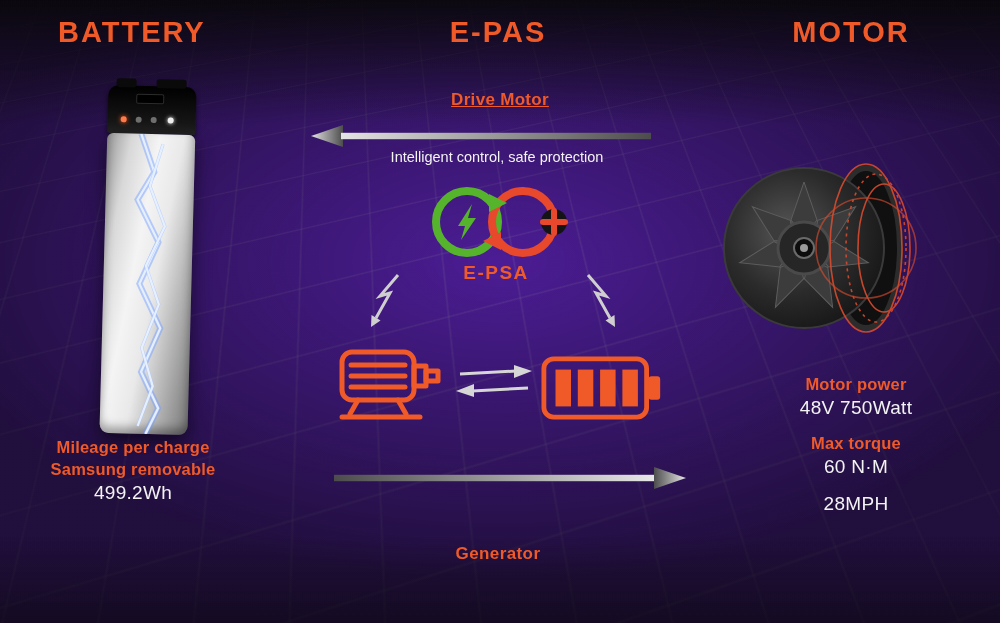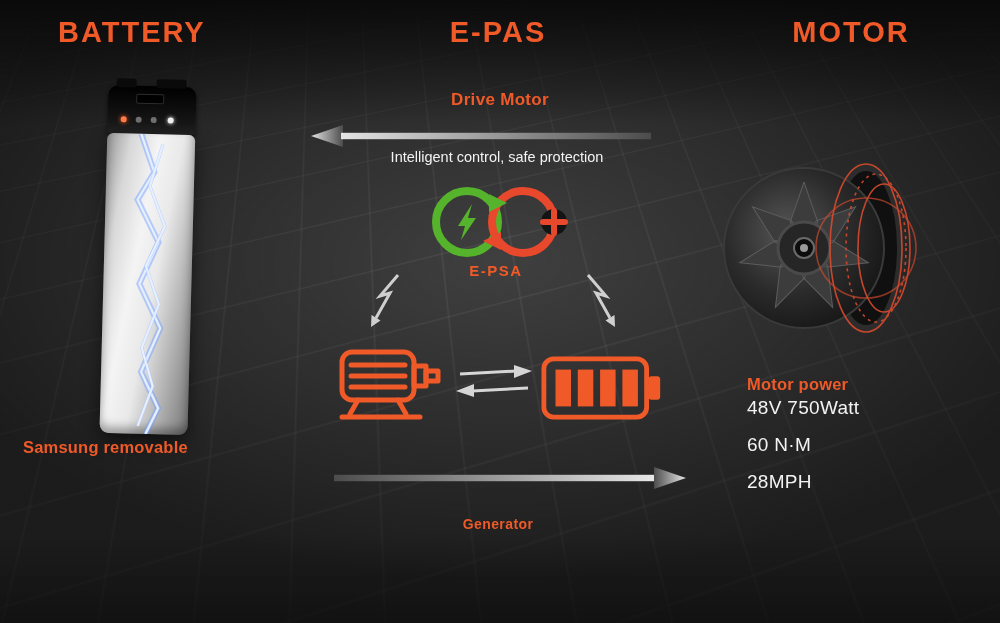--- a/index.html
+++ b/index.html
@@ -5,21 +5,21 @@
   :root{
     --accent:#ef5a28;
     --green:#56b42c;
     --red:#e8482b;
     --text:#f3f3f3;
   }
   *{margin:0;padding:0;box-sizing:border-box;}
   html,body{background:#0d0d0d;}
   .stage{
     position:relative;width:1000px;height:623px;overflow:hidden;
-    background:#404040;
+    background:#4c1d95;
     font-family:"Liberation Sans",sans-serif;
     padding-left:7px;
   }
   
   .mesh{
     position:absolute;width:220%;height:220%;left:-55%;top:-35%;
     background-image:
       repeating-linear-gradient(0deg, rgba(175,175,175,.14) 0 1px, transparent 1px 46px),
       repeating-linear-gradient(90deg, rgba(175,175,175,.14) 0 1px, transparent 1px 46px);
   }
@@ -52,45 +52,45 @@
     background:linear-gradient(100deg,#989898 0%,#d8d8d8 18%,#f4f4f4 38%,#e9e9e9 55%,#aaa 80%,#787878 100%);
     border-radius:6px 6px 9px 9px;
     box-shadow:inset 0 -6px 10px rgba(0,0,0,.35), 0 8px 18px rgba(0,0,0,.55);
   }
   .bolt-tex{position:absolute;inset:0;width:100%;height:100%;}
   .arc-glow{fill:none;stroke:#6f9bff;stroke-width:6;opacity:.45;}
   .arc-core{fill:none;stroke:#e9f1ff;stroke-width:2.2;opacity:.95;}
   .arc-mid{fill:none;stroke:#a9c6ff;stroke-width:3.2;opacity:.7;}
 
   
-  .drive-title{position:absolute;left:500px;top:90px;transform:translateX(-50%);color:var(--accent);font-weight:700;font-size:17px;letter-spacing:.3px;white-space:nowrap;}
+  .drive-title{position:absolute;left:500px;top:90px;transform:translateX(-50%);color:var(--accent);font-weight:700;font-size:17px;letter-spacing:.3px;white-space:nowrap;text-decoration:underline;}
   .drive-sub{position:absolute;left:497px;top:109px;transform:translateX(-50%);color:var(--text);font-size:14.5px;white-space:nowrap;margin-top:40px;}
   .arrow{position:absolute;height:22px;}
   .arrow-left{left:311px;top:125px;width:340px;}
   .arrow-right{left:334px;top:467px;width:352px;}
   .gen-sub{position:absolute;left:498px;top:498px;transform:translateX(-50%);color:var(--text);font-size:14.5px;white-space:nowrap;}
-  .gen-title{position:absolute;left:498px;top:516px;transform:translateX(-50%);color:var(--accent);font-weight:700;font-size:14px;letter-spacing:.4px;}
+  .gen-title{position:absolute;left:498px;top:544px;transform:translateX(-50%);color:var(--accent);font-weight:700;font-size:17px;letter-spacing:.4px;}
 
   
   .epsa-loop{position:absolute;left:415px;top:176px;width:164px;height:92px;}
-  .epsa-label{position:absolute;left:496px;top:262px;transform:translateX(-50%);color:var(--accent);font-size:15px;font-weight:600;letter-spacing:1.5px;}
+  .epsa-label{position:absolute;left:496px;top:262px;transform:translateX(-50%);color:var(--accent);font-size:19px;font-weight:600;letter-spacing:1.5px;}
   .zig{position:absolute;width:38px;height:60px;}
   .zig-l{left:368px;top:272px;}
   .zig-r{left:580px;top:272px;transform:scaleX(-1);}
 
   
   .gen-icon{position:absolute;left:336px;top:346px;width:112px;height:80px;}
   .exch{position:absolute;left:452px;top:362px;width:84px;height:38px;}
   .batt-icon{position:absolute;left:540px;top:352px;width:126px;height:72px;}
 
   
   .motor-photo{position:absolute;left:716px;top:156px;width:235px;height:185px;}
 
   
-  .specs{position:absolute;}
+  .specs{position:absolute;text-align:center;}
   .specs-battery{left:23px;top:438px;width:220px;}
   .specs-motor{left:747px;top:375px;width:218px;}
   .spec-label{color:var(--accent);font-weight:700;font-size:16.5px;margin-bottom:3px;letter-spacing:.2px;}
   .spec-value{color:var(--text);font-size:19px;margin-bottom:11px;letter-spacing:.3px;}
   .specs-motor .spec-value{margin-bottom:15px;}
   .spec-label.big{font-size:20px;letter-spacing:.6px;}
 </style>
 </head>
 <body>
 
@@ -229,23 +229,26 @@
       <g fill="none" stroke="#d84b2e" stroke-width="1.6" opacity="0.9">
         <ellipse cx="150" cy="92" rx="36" ry="84"></ellipse>
         <ellipse cx="168" cy="92" rx="26" ry="64"></ellipse>
         <ellipse cx="160" cy="92" rx="30" ry="74" stroke-dasharray="3 4"></ellipse>
         <circle cx="150" cy="92" r="50" opacity="0.7"></circle>
       </g>
     </svg>
   </figure>
 
   <div class="specs specs-battery">
+    <div class="spec-label">Mileage per charge</div>
     <div class="spec-label">Samsung removable</div>
+    <div class="spec-value">499.2Wh</div>
   </div>
 
   <div class="specs specs-motor">
     <div class="spec-label">Motor power</div>
     <div class="spec-value">48V 750Watt</div>
+    <div class="spec-label">Max torque</div>
     <div class="spec-value">60 N·M</div>
     <div class="spec-value">28MPH</div>
   </div>
 
 </div>
 
 </body></html>

